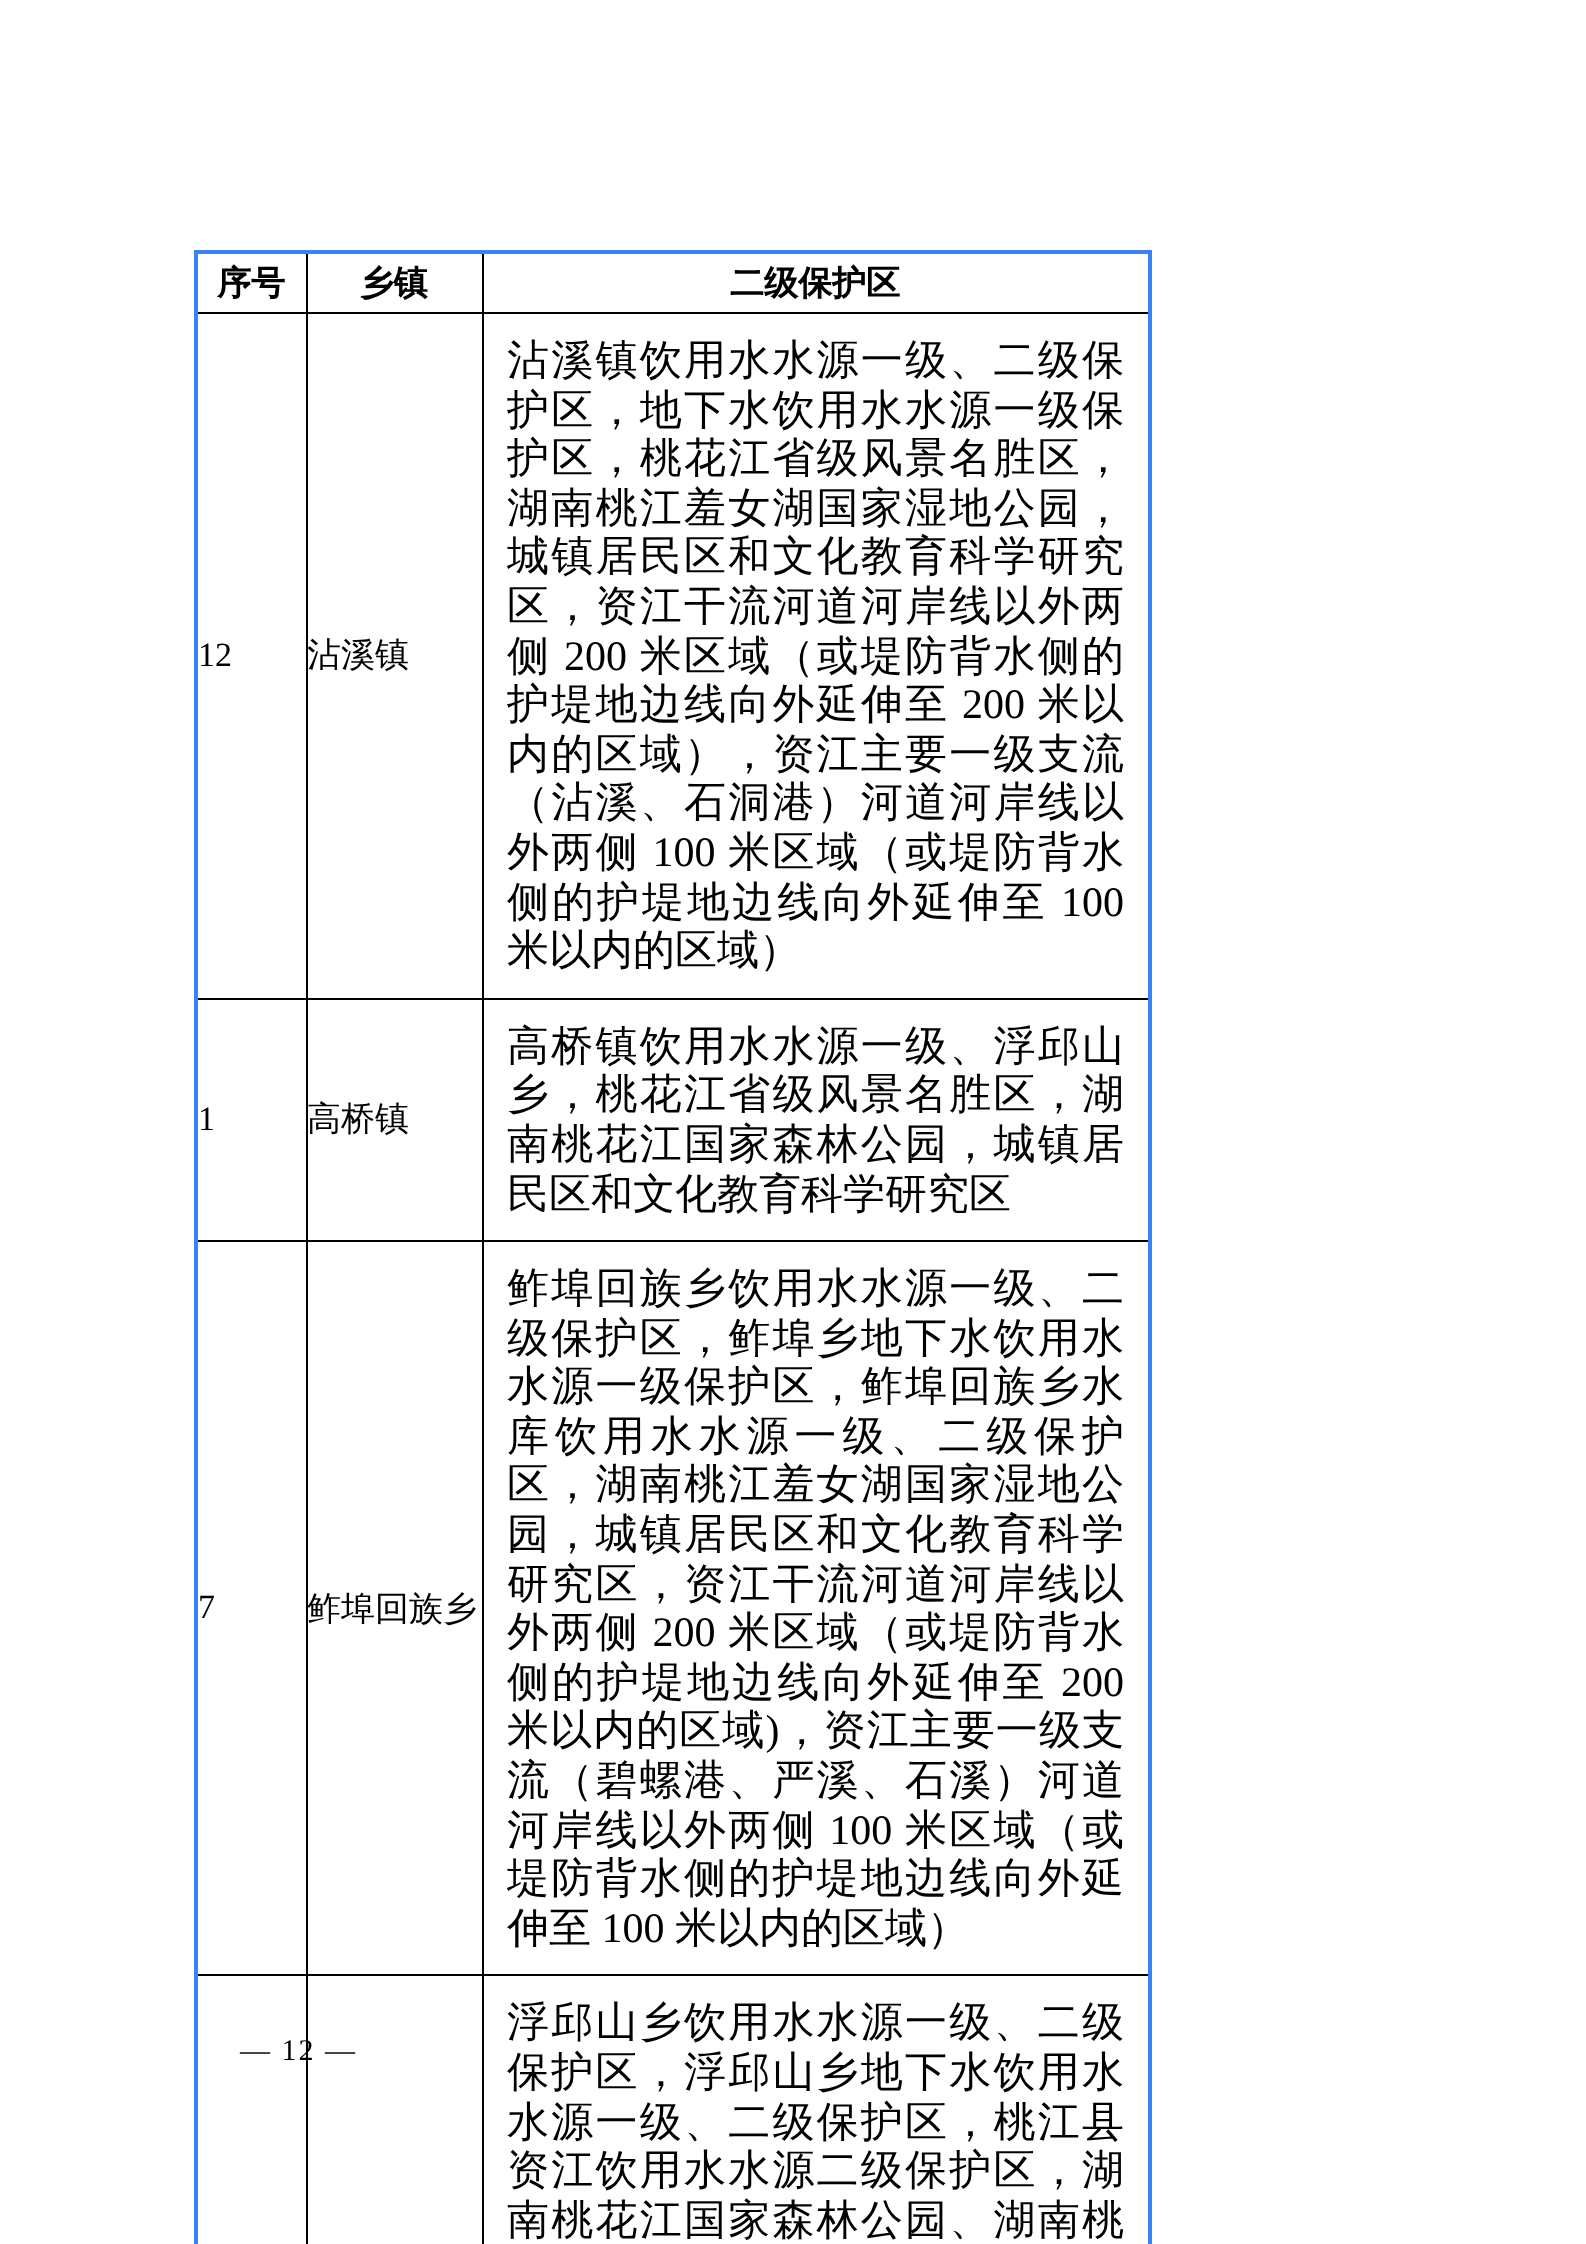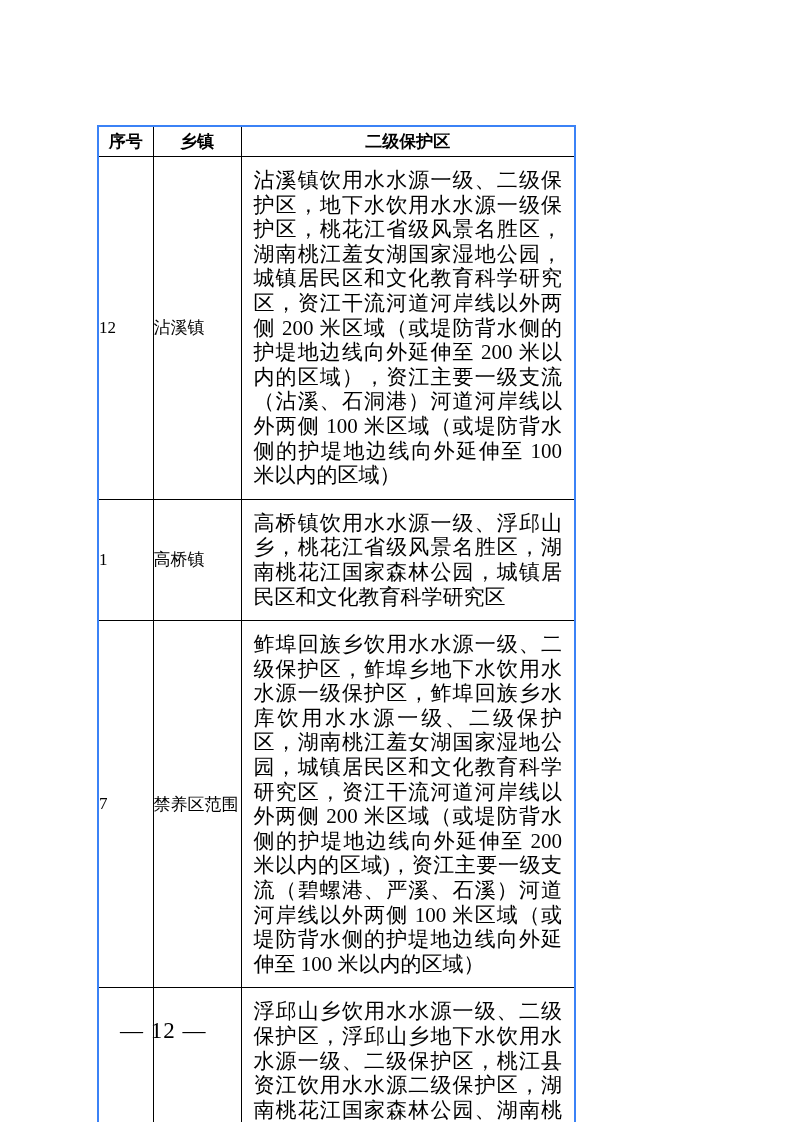--- a/index.html
+++ b/index.html
@@ -51,21 +51,21 @@
     margin-left: 32px;
   }
   tr.row-12 { height: 176px; }
   tr.row-13 { height: 67px; }
   tr.row-14 { height: 198px; }
   tr.row-15 { height: 209px; }
   .page-number {
     position: absolute;
     left: 120px;
     top: 1018px;
-    font-size: 23px;
+    font-size: 15px;
     letter-spacing: 1px;
     white-space: pre;
     text-align: center;
   }
 </style>
 </head>
 <body>
 
 <table class="doc-table">
   <colgroup>
@@ -86,21 +86,21 @@
       <td class="cell-town">沾溪镇</td>
       <td class="cell-scope">沾溪镇饮用水水源一级、二级保护区，地下水饮用水水源一级保护区，桃花江省级风景名胜区，湖南桃江羞女湖国家湿地公园，城镇居民区和文化教育科学研究区，资江干流河道河岸线以外两侧 200 米区域（或堤防背水侧的护堤地边线向外延伸至 200 米以内的区域），资江主要一级支流（沾溪、石洞港）河道河岸线以外两侧 100 米区域（或堤防背水侧的护堤地边线向外延伸至 100 米以内的区域）</td>
     </tr>
     <tr class="row-13">
       <td class="cell-no">1</td>
       <td class="cell-town">高桥镇</td>
       <td class="cell-scope">高桥镇饮用水水源一级、浮邱山乡，桃花江省级风景名胜区，湖南桃花江国家森林公园，城镇居民区和文化教育科学研究区</td>
     </tr>
     <tr class="row-14">
       <td class="cell-no">7</td>
-      <td class="cell-town">禁养区范围</td>
+      <td class="cell-town">鲊埠回族乡</td>
       <td class="cell-scope">鲊埠回族乡饮用水水源一级、二级保护区，鲊埠乡地下水饮用水水源一级保护区，鲊埠回族乡水库饮用水水源一级、二级保护区，湖南桃江羞女湖国家湿地公园，城镇居民区和文化教育科学研究区，资江干流河道河岸线以外两侧 200 米区域（或堤防背水侧的护堤地边线向外延伸至 200 米以内的区域)，资江主要一级支流（碧螺港、严溪、石溪）河道河岸线以外两侧 100 米区域（或堤防背水侧的护堤地边线向外延伸至 100 米以内的区域）</td>
     </tr>
     <tr class="row-15">
       <td class="cell-no">18</td>
       <td class="cell-town">鲊埠回族乡</td>
       <td class="cell-scope">浮邱山乡饮用水水源一级、二级保护区，浮邱山乡地下水饮用水水源一级、二级保护区，桃江县资江饮用水水源二级保护区，湖南桃花江国家森林公园、湖南桃江羞女湖国家湿地公园，城镇居民区和文化教育科学研究区范围，资江干流河道河岸线以外两侧 200 米区域(或堤防背水侧的护堤地边线向外延伸至 200 米以内的区域)，资江主要一级支流（鸣石溪、白家河、毛家港）河道河岸线以外两侧 100 米区域（或堤防背水侧的护堤地边线向外延伸至 100 米以内的区域）域</td>
     </tr>
   </tbody>
 </table>
 

